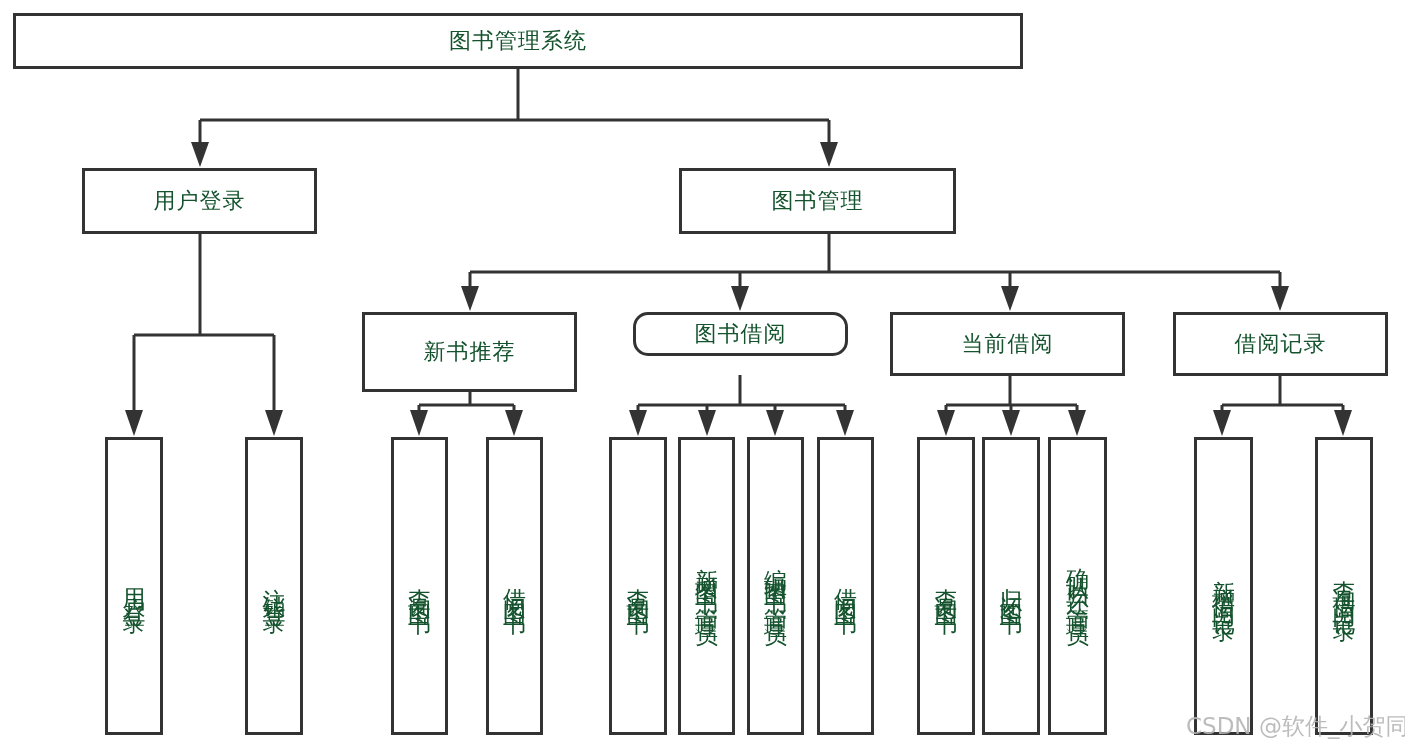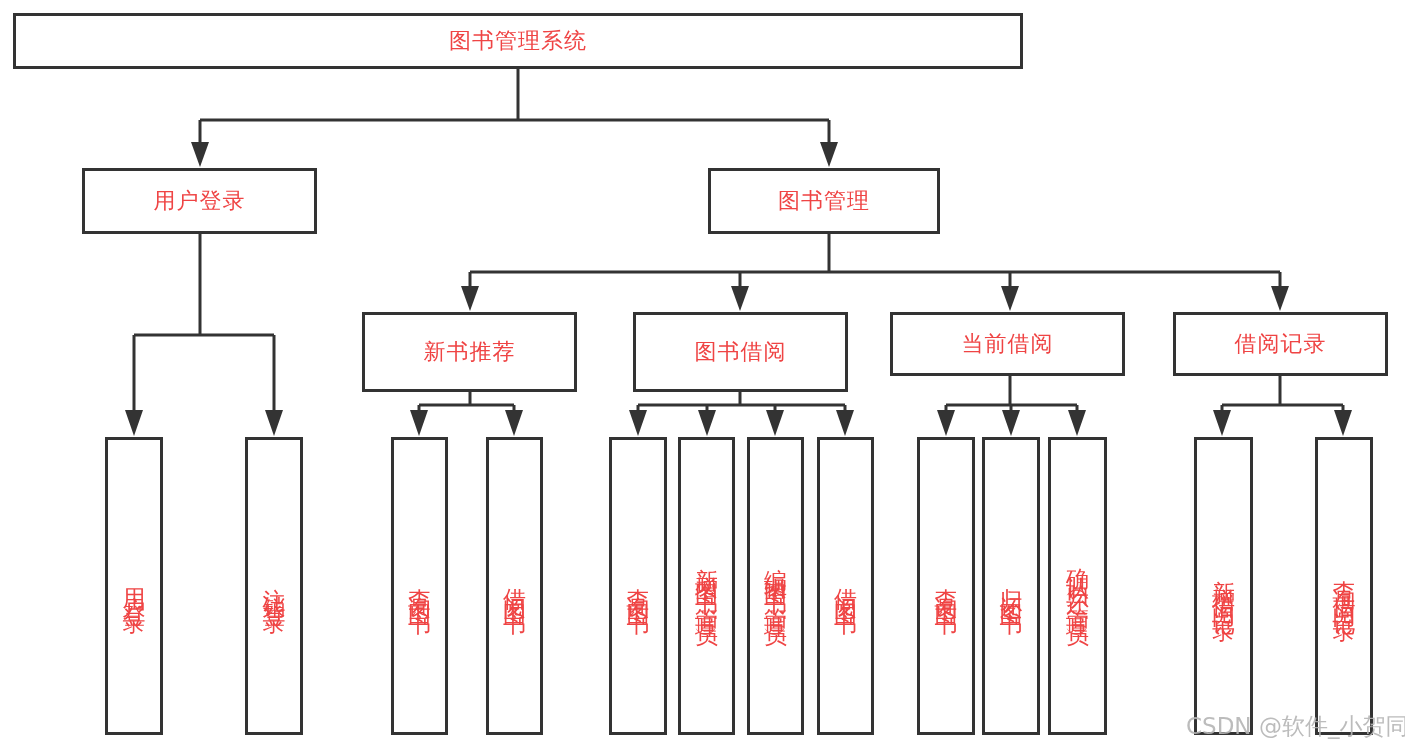--- a/index.html
+++ b/index.html
@@ -17,21 +17,21 @@
     width: 1405px; height: 747px;
   }
   .box {
     position: absolute;
     box-sizing: border-box;
     background: #ffffff;
     border: 3px solid #333333;
     display: flex;
     align-items: center;
     justify-content: center;
-    color: #ef4444;
+    color: #14532d;
     font-size: 22px;
     letter-spacing: 1px;
     z-index: 2;
   }
   .leaf {
     writing-mode: vertical-lr;
     text-orientation: mixed;
     font-size: 23px;
     letter-spacing: 8px;
     line-height: 1;
@@ -117,24 +117,24 @@
       <polygon points="1002,410 1020,410 1011,436"></polygon>
       <polygon points="1068,410 1086,410 1077,436"></polygon>
       <polygon points="1213,410 1231,410 1222,436"></polygon>
       <polygon points="1334,410 1352,410 1343,436"></polygon>
     </g>
   </svg>
 
   <div class="box" style="left:13px; top:13px; width:1010px; height:56px;">图书管理系统</div>
 
   <div class="box" style="left:82px; top:168px; width:235px; height:66px;">用户登录</div>
-  <div class="box" style="left:708px; top:168px; width:232px; height:66px;">图书管理</div>
+  <div class="box" style="left:679px; top:168px; width:277px; height:66px;">图书管理</div>
 
   <div class="box" style="left:362px; top:312px; width:215px; height:80px;">新书推荐</div>
-  <div class="box" style="left:633px; top:312px; width:215px; height:80px;">图书借阅</div>
+  <div class="box" style="left:633px; top:312px; width:215px; height:44px;border-radius:15px;">图书借阅</div>
   <div class="box" style="left:890px; top:312px; width:235px; height:64px;">当前借阅</div>
   <div class="box" style="left:1173px; top:312px; width:215px; height:64px;">借阅记录</div>
 
   <div class="box leaf" style="left:105px; top:437px; width:58px; height:298px;">用户登录</div>
   <div class="box leaf" style="left:245px; top:437px; width:58px; height:298px;">注销登录</div>
 
   <div class="box leaf" style="left:391px; top:437px; width:57px; height:298px;">查询图书</div>
   <div class="box leaf" style="left:486px; top:437px; width:57px; height:298px;">借阅图书</div>
 
   <div class="box leaf" style="left:609px; top:437px; width:58px; height:298px;">查询图书</div>

